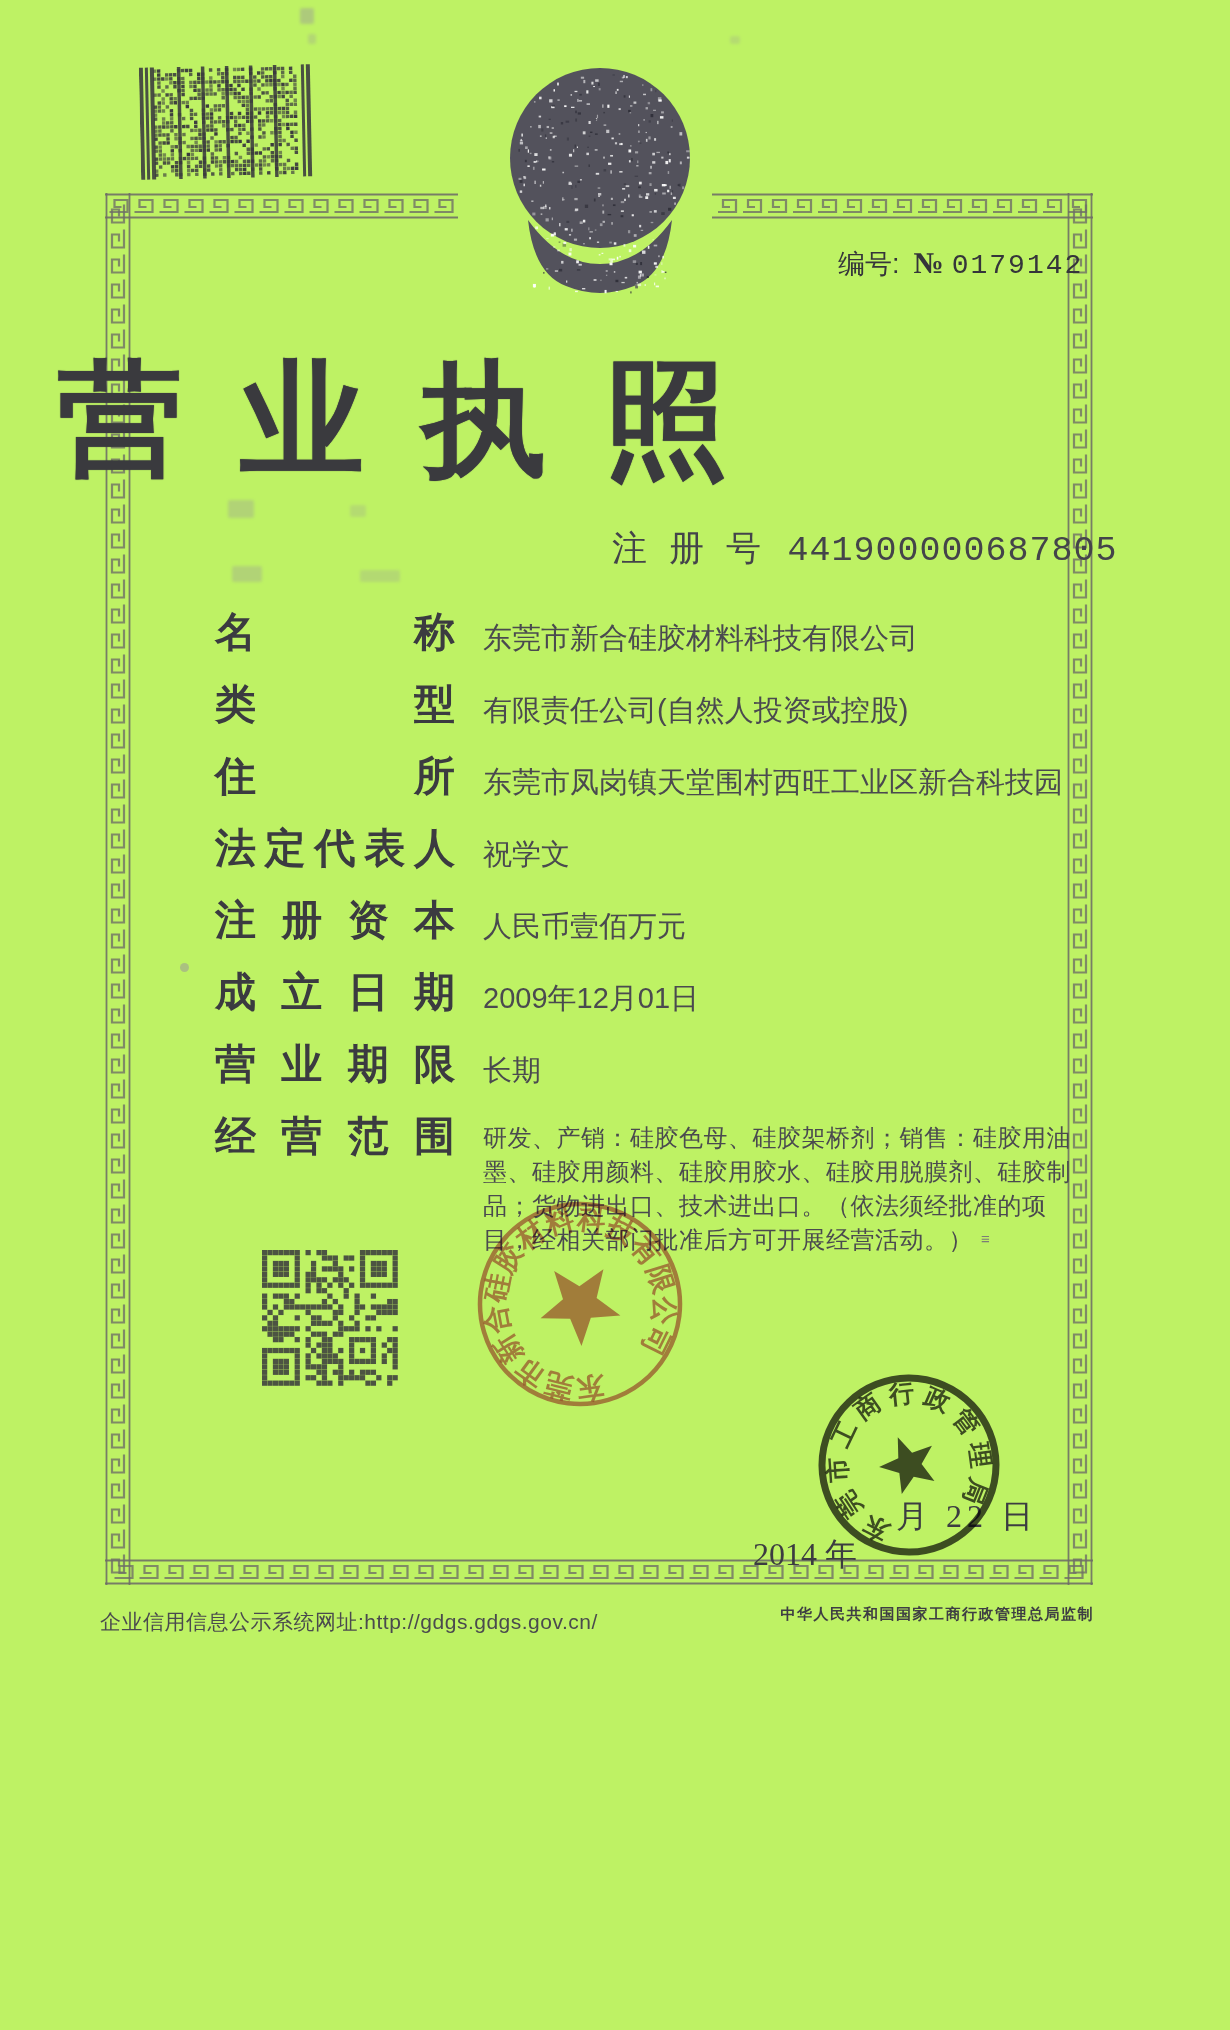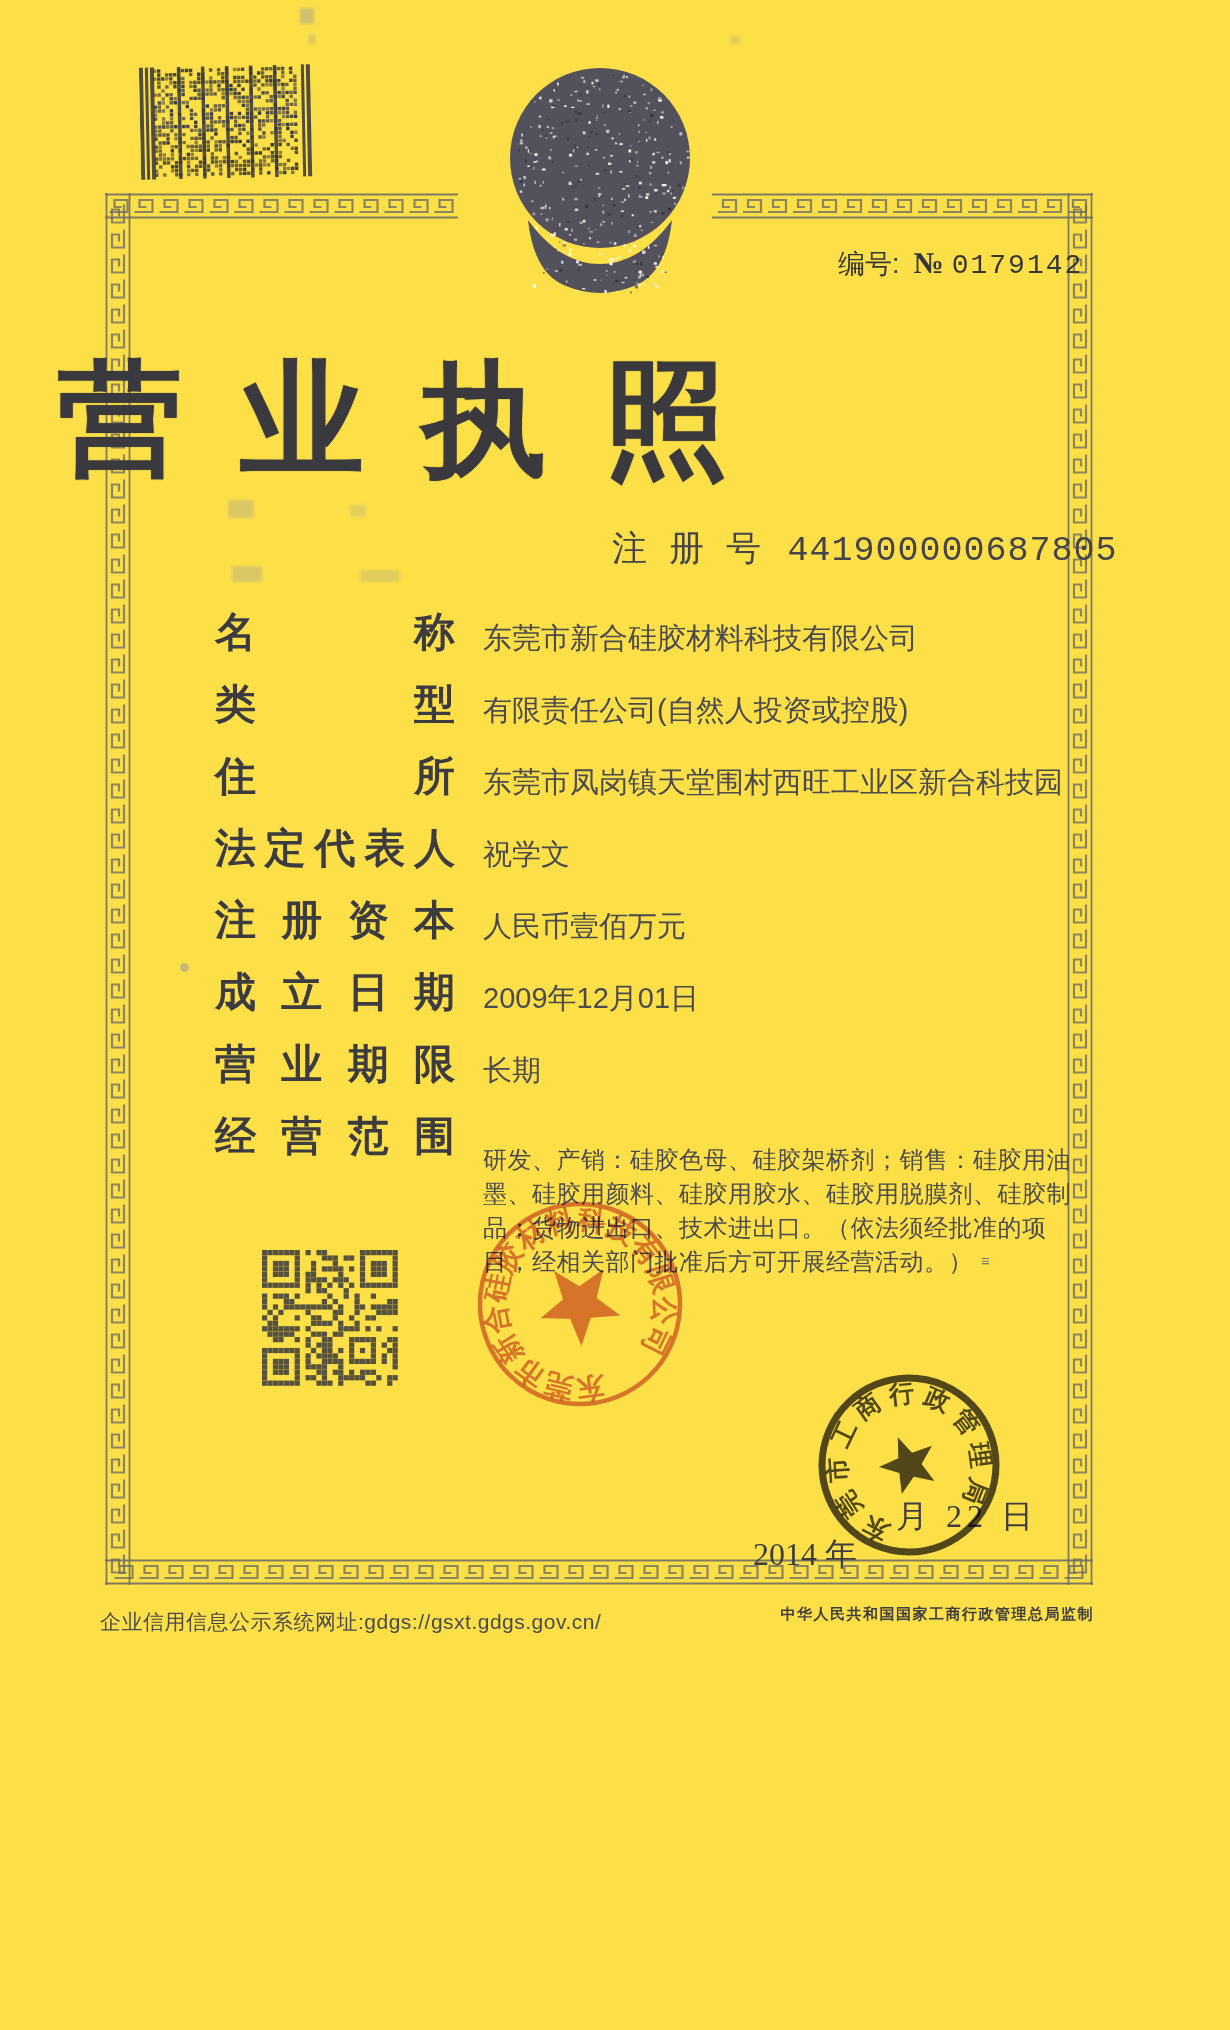--- a/index.html
+++ b/index.html
@@ -1,18 +1,18 @@
 <!DOCTYPE html>
 <html><head>
 <meta charset="utf-8">
 <style>
   html,body{margin:0;padding:0;background:#e8e8e6;}
   .page{
     position:relative;width:1230px;height:2030px;margin:0 auto;
-    background:#fde047;overflow:hidden;
+    background:#bef264;overflow:hidden;
     font-family:"Liberation Sans",sans-serif;color:#3f3f42;
   }
   
   .barcode{position:absolute;left:140px;top:64px;width:172px;height:116px;transform:rotate(-1.2deg);}
   .emblem{position:absolute;left:498px;top:64px;width:204px;height:234px;}
   .qrcode{position:absolute;left:262px;top:1250px;width:136px;height:136px;}
   
   .m-strip{position:absolute;opacity:.88;}
   .m-top-left  {left:105px;top:193px;width:353px;height:26px;}
   .m-top-right {left:712px;top:193px;width:381px;height:26px;}
@@ -34,21 +34,21 @@
   .regno .lbl{font-family:"Liberation Serif",serif;font-size:35px;letter-spacing:22px;color:#44444a;}
   .regno .val{font-family:"Liberation Mono",monospace;font-size:35px;letter-spacing:1px;color:#44444a;}
   .fields{position:absolute;left:215px;top:612px;width:865px;}
   .field-row{display:flex;align-items:flex-start;margin-bottom:29px;min-height:41px;}
   .field-label{
     width:240px;min-width:240px;display:flex;justify-content:space-between;
     font-family:"Liberation Serif",serif;font-size:41px;font-weight:600;color:#3b3b40;
     line-height:41px;
   }
   .field-value{margin-left:28px;font-size:29px;color:#4a4a4f;padding-top:9px;line-height:34px;}
-  .field-row.scope .field-value{font-size:24px;width:588px;padding-top:5px;line-height:34px;letter-spacing:.5px;margin-top:22px;}
+  .field-row.scope .field-value{font-size:24px;width:588px;padding-top:5px;line-height:34px;letter-spacing:.5px;}
   .registrar-label{position:absolute;left:609px;top:1437px;font-family:"Liberation Serif",serif;
     font-size:40px;font-weight:600;letter-spacing:28px;color:#3b3b40;white-space:nowrap;}
   .reg-date{position:absolute;top:1495px;font-family:"Liberation Serif",serif;font-size:32px;color:#3c3c41;white-space:nowrap;}
   .reg-date.left{left:753px;margin-top:38px;}
   .reg-date.right{left:896px;letter-spacing:5px;}
   .seal{position:absolute;mix-blend-mode:multiply;}
   .seal.red{left:460px;top:1184px;width:240px;height:240px;}
   .seal.black{left:810px;top:1366px;width:198px;height:198px;}
   .footer-left{position:absolute;left:100px;top:1608px;font-size:21px;color:#4a4a4e;letter-spacing:.5px;}
   .footer-right{position:absolute;right:136px;top:1605px;font-size:15px;color:#3e3e43;letter-spacing:1.5px;
@@ -1387,16 +1387,16 @@
         <path d="M99.0,69.0L106.4,88.8L127.5,89.7L111.0,102.9L116.6,123.3L99.0,111.6L81.4,123.3L87.0,102.9L70.5,89.7L91.6,88.8Z" fill="#2b2b2e" opacity="0.82"></path>
         <defs>
           <path id="p9987" d="M 99,36 a 63,63 0 1,1 -0.01,0"></path>
         </defs>
         <g transform="rotate(-142 99 99)">
           <text font-size="25" fill="#2b2b2e" opacity="0.82" font-family="&quot;Liberation Sans&quot;,sans-serif" font-weight="bold"><textPath startOffset="0" textLength="315" lengthAdjust="spacing" xlink:href="#p9987">东莞市工商行政管理局</textPath></text>
         </g>
       </g>
     </svg>
 
-  <div class="footer-left">企业信用信息公示系统网址:gdgs://gsxt.gdgs.gov.cn/</div>
+  <div class="footer-left">企业信用信息公示系统网址:http://gdgs.gdgs.gov.cn/</div>
   <div class="footer-right">中华人民共和国国家工商行政管理总局监制</div>
 
 </div>
 
 </body></html>

